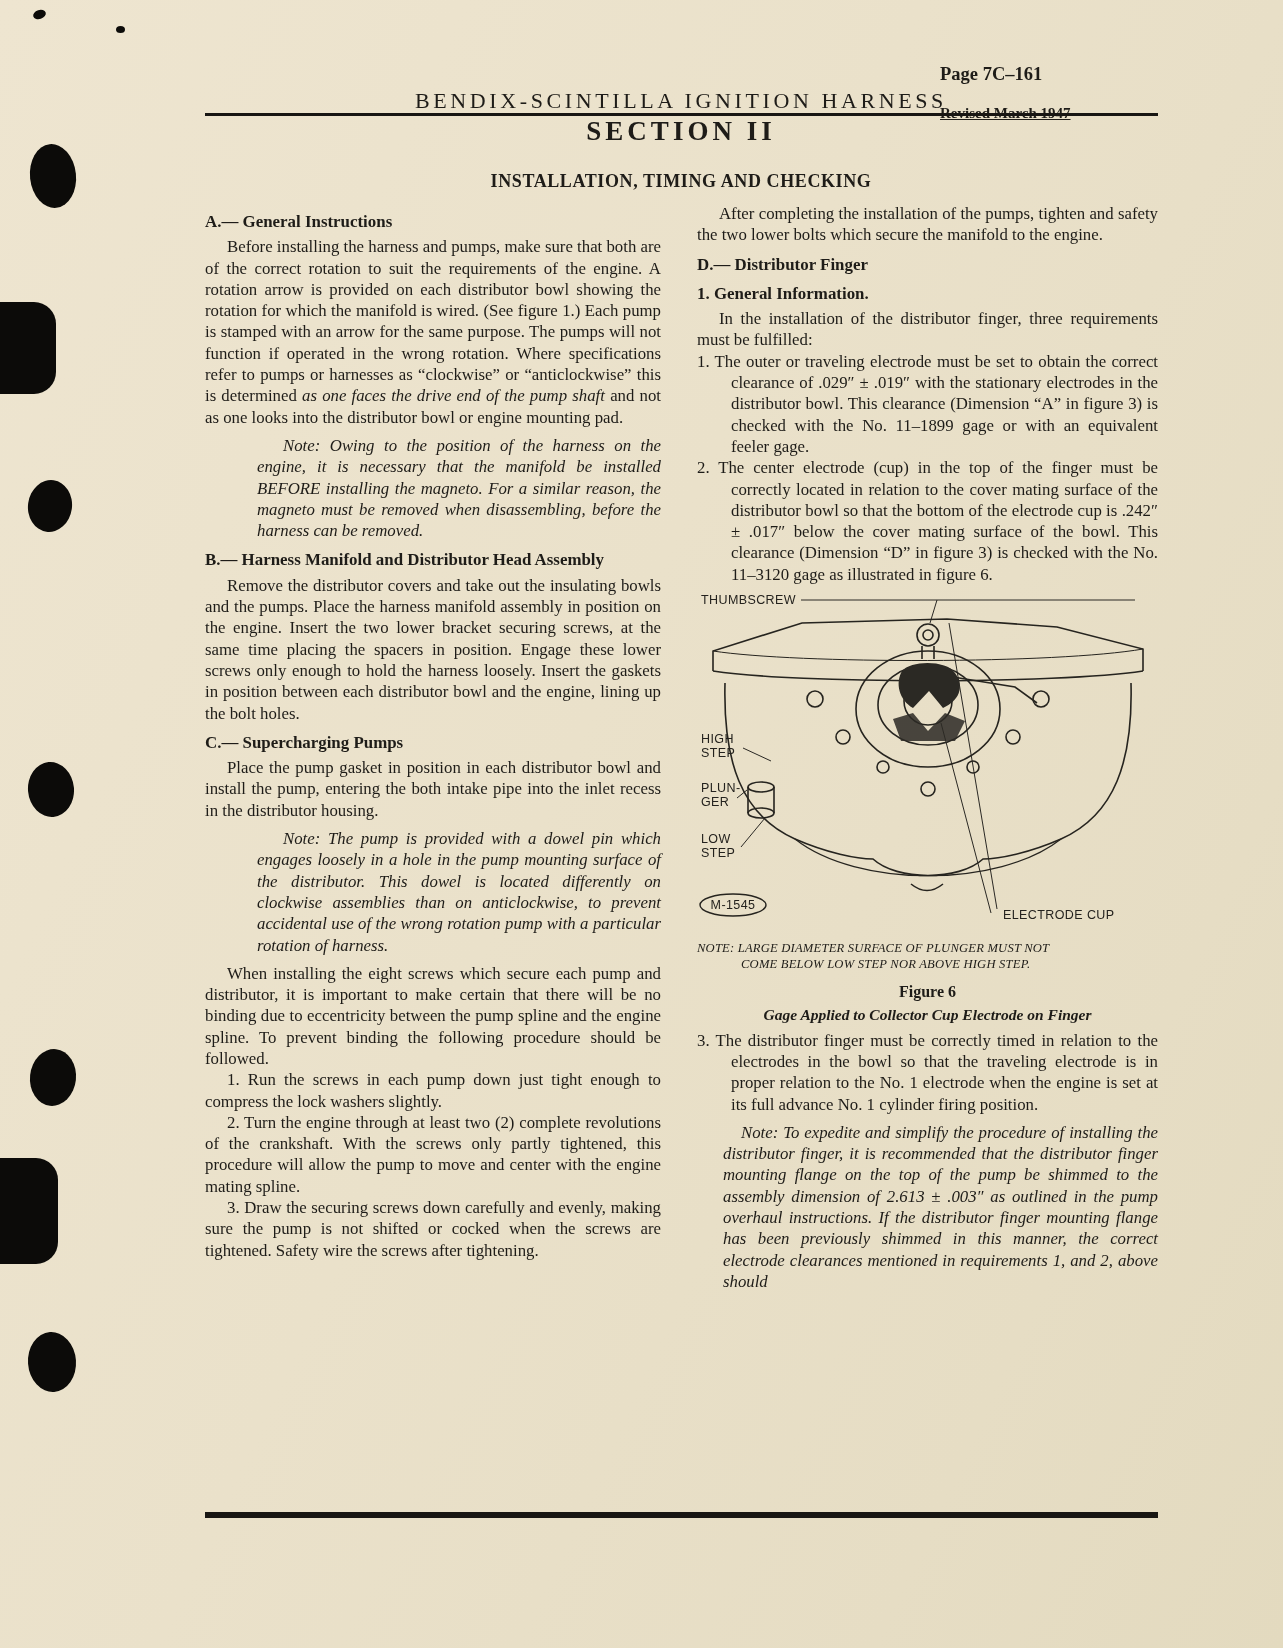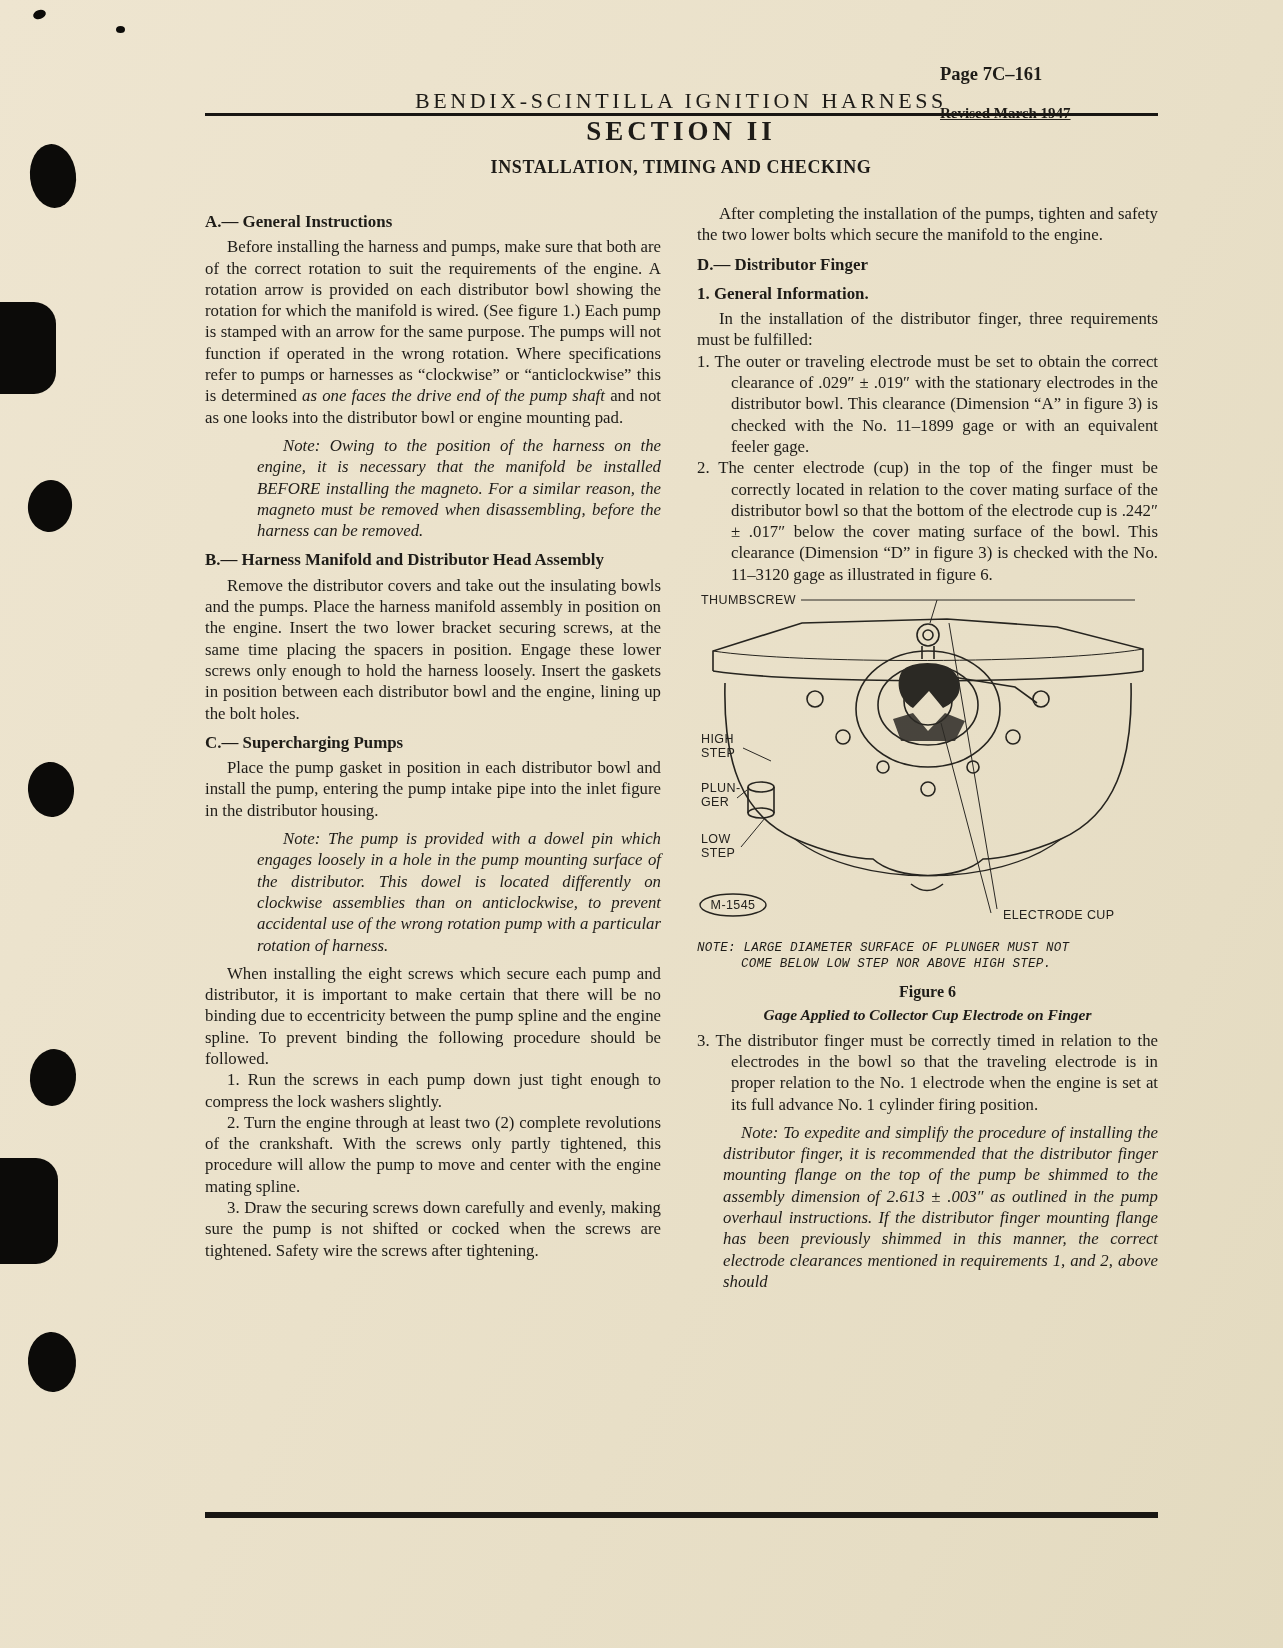--- a/index.html
+++ b/index.html
@@ -25,21 +25,21 @@
   .page-ref { position:absolute; left:940px; top:64px; width:218px; font-weight:bold; }
   .page-ref .num { font-size:18.5px; }
   .page-ref .rev { font-size:15px; margin-top:20px;text-decoration:underline; }
   .rule-top { position:absolute; left:205px; top:113px; width:953px; height:3px; background:#181613; }
   .rule-bottom { position:absolute; left:205px; top:1512px; width:953px; height:6px; background:#181613; }
   .section-title {
     position:absolute; left:205px; top:116px; width:952px; text-align:center;
     font-size:27px; font-weight:bold; letter-spacing:4px;
   }
   .section-subtitle {
-    position:absolute; left:205px; top:157px; width:952px; text-align:center;
+    position:absolute; left:205px; top:171px; width:952px; text-align:center;
     font-size:18px; font-weight:bold; letter-spacing:0.6px;
   }
   
   .col { position:absolute; top:203px; font-size:16.8px; line-height:21.3px; text-align:justify; }
   .col-left  { left:205px; width:456px; }
   .col-right { left:697px; width:461px; }
   h3 { font-size:16.9px; font-weight:bold; margin:8px 0 4px; text-align:left; }
   h3.hang { padding-left:46px; text-indent:-46px; max-width:420px; }
   p { margin:0; }
   .indent { text-indent:22px; }
@@ -49,21 +49,21 @@
   .col-right .note { margin-left:26px; text-indent:18px; }
   .hang-item { padding-left:34px; text-indent:-34px; }
   
   .fig { display:block; margin-top:6px; }
   .fig svg { display:block; }
   .lbl {
     font-family:"Liberation Sans", sans-serif; font-size:12.5px; letter-spacing:0.4px;
     fill:#24221e;
   }
   .fig-note {
-    font-family:Liberation Mono, monospace; font-style:italic;
+    font-family:Liberation Serif, serif; font-style:italic;
     font-size:12.6px; line-height:16px; letter-spacing:0.2px; text-align:left; margin-top:4px;
   }
   .fig-note .l2 { padding-left:44px; }
   .fig-cap1 { text-align:center; font-weight:bold; font-size:16px; margin-top:9px; }
   .fig-cap2 { text-align:center; font-weight:bold; font-style:italic; font-size:15.5px; margin-top:2px; margin-bottom:4px; }
 </style>
 </head>
 <body>
 
 <div class="page">
@@ -90,21 +90,21 @@
 
   <div class="col col-left">
     <h3>A.— General Instructions</h3>
     <p class="indent"><span>Before installing the harness and pumps, make sure that both are of the correct rotation to suit the requirements of the engine. A rotation arrow is provided on each distributor bowl showing the rotation for which the manifold is wired. (See figure 1.) Each pump is stamped with an arrow for the same purpose. The pumps will not function if operated in the wrong rotation. Where specifications refer to pumps or harnesses as “clockwise” or “anticlockwise” this is determined </span><em>as one faces the drive end of the pump shaft</em><span> and not as one looks into the distributor bowl or engine mounting pad.</span></p>
     <p class="note">Note: Owing to the position of the harness on the engine, it is necessary that the manifold be installed BEFORE installing the magneto. For a similar reason, the magneto must be removed when disassembling, before the harness can be removed.</p>
 
     <h3 class="hang">B.— Harness Manifold and Distributor Head Assembly</h3>
     <p class="indent">Remove the distributor covers and take out the insulating bowls and the pumps. Place the harness manifold assembly in position on the engine. Insert the two lower bracket securing screws, at the same time placing the spacers in position. Engage these lower screws only enough to hold the harness loosely. Insert the gaskets in position between each distributor bowl and the engine, lining up the bolt holes.</p>
 
     <h3>C.— Supercharging Pumps</h3>
-    <p class="indent">Place the pump gasket in position in each distributor bowl and install the pump, entering the pump intake pipe into the inlet figure in the distributor housing.</p>
+    <p class="indent">Place the pump gasket in position in each distributor bowl and install the pump, entering the both intake pipe into the inlet recess in the distributor housing.</p>
     <p class="note">Note: The pump is provided with a dowel pin which engages loosely in a hole in the pump mounting surface of the distributor. This dowel is located differently on clockwise assemblies than on anticlockwise, to prevent accidental use of the wrong rotation pump with a particular rotation of harness.</p>
     <p class="indent">When installing the eight screws which secure each pump and distributor, it is important to make certain that there will be no binding due to eccentricity between the pump spline and the engine spline. To prevent binding the following procedure should be followed.</p>
     <p class="indent">1. Run the screws in each pump down just tight enough to compress the lock washers slightly.</p>
     <p class="indent">2. Turn the engine through at least two (2) complete revolutions of the crankshaft. With the screws only partly tightened, this procedure will allow the pump to move and center with the engine mating spline.</p>
     <p class="indent">3. Draw the securing screws down carefully and evenly, making sure the pump is not shifted or cocked when the screws are tightened. Safety wire the screws after tightening.</p>
   </div>
 
   <div class="col col-right">
     <p class="indent">After completing the installation of the pumps, tighten and safety the two lower bolts which secure the manifold to the engine.</p>
 

